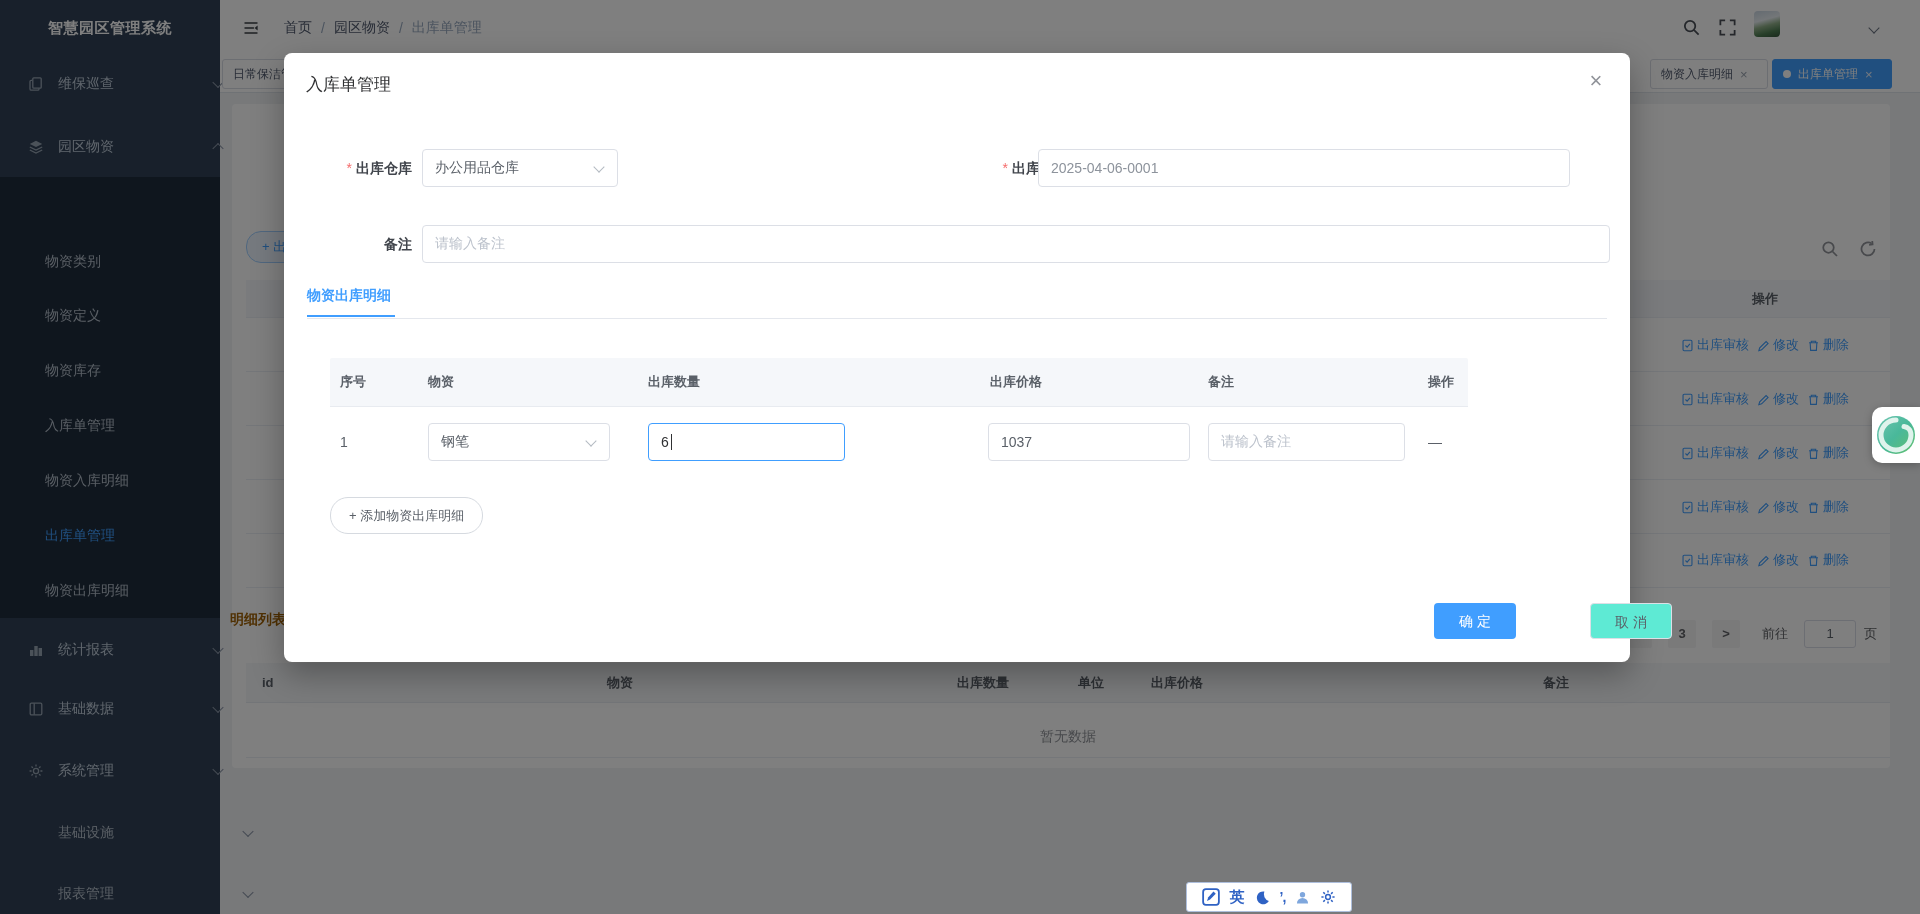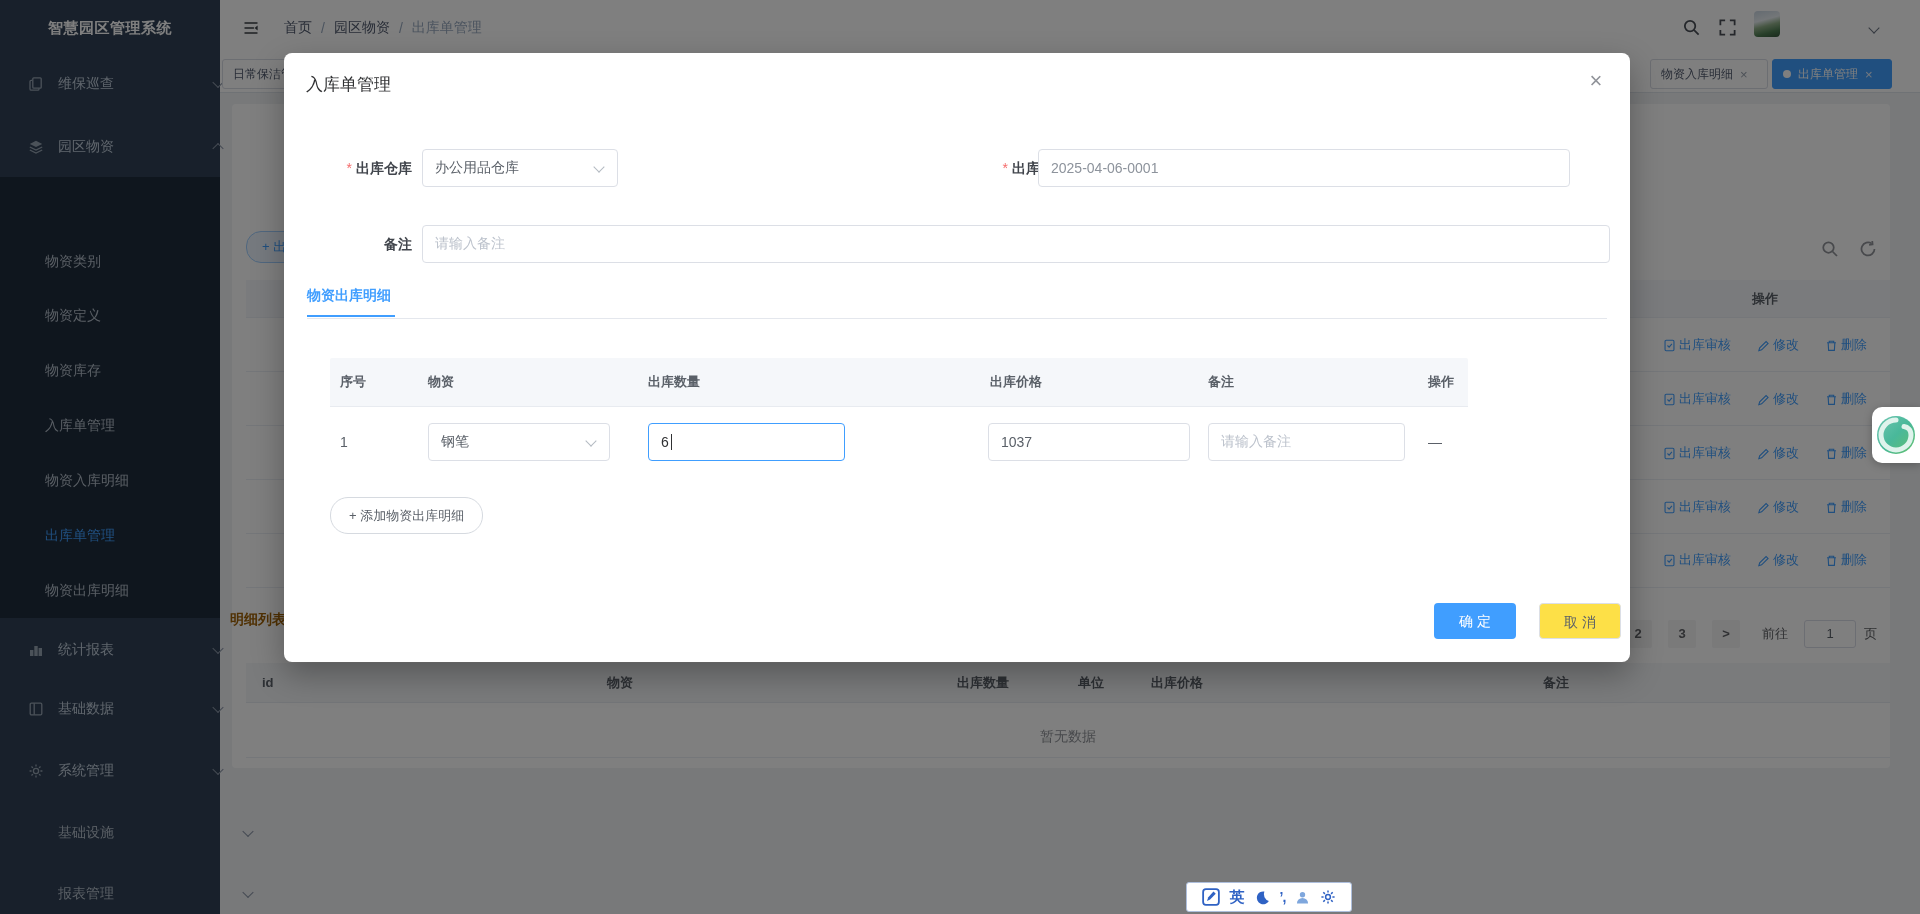--- a/index.html
+++ b/index.html
@@ -38,21 +38,21 @@
   .dot{width:8px;height:8px;border-radius:50%;background:#fff;flex:0 0 8px;}
   
   .card{position:absolute;left:232px;top:104px;width:1658px;height:664px;background:#fff;border-radius:4px;}
   .add-btn{position:absolute;left:246px;top:231px;height:30px;display:flex;align-items:center;padding:0 15px;
            background:#ecf5ff;border:1px solid #a0cfff;border-radius:15px;color:#409eff;font-size:13px;white-space:nowrap;cursor:pointer;}
   .toolicon{position:absolute;top:239px;width:20px;height:20px;color:#909399;cursor:pointer;}
   .thead-band{position:absolute;left:246px;top:280px;width:1644px;height:37px;background:#f5f7fa;border-bottom:1px solid #ebeef5;}
   .ops-header{position:absolute;left:1640px;top:280px;width:250px;height:37px;line-height:37px;text-align:center;
               font-size:13px;font-weight:bold;color:#5a6068;}
   .rowline{position:absolute;left:246px;width:1644px;height:1px;background:#ebeef5;}
-  .action-row{position:absolute;left:1640px;width:250px;height:22px;display:flex;justify-content:center;align-items:center;gap:26px;}
+  .action-row{position:absolute;left:1640px;width:250px;height:22px;display:flex;justify-content:center;align-items:center;gap:8px;}
   .alink{display:flex;align-items:center;gap:3px;color:#409eff;font-size:13px;cursor:pointer;white-space:nowrap;}
   .alink svg{width:13px;height:13px;}
   .pgchip{position:absolute;top:620px;width:28px;height:28px;line-height:28px;text-align:center;background:#f4f4f5;
           border-radius:2px;font-size:13px;font-weight:bold;color:#606266;cursor:pointer;}
   .goto{position:absolute;top:620px;height:28px;line-height:28px;font-size:13px;color:#606266;}
   .pg-input{position:absolute;left:1804px;top:620px;width:50px;height:26px;line-height:26px;text-align:center;
             background:#fff;border:1px solid #d8dce6;border-radius:3px;font-size:13px;color:#5a6068;}
   .detail-title{position:absolute;left:230px;top:611px;font-size:14px;font-weight:600;color:#a16207;}
   .bhead-band{position:absolute;left:246px;top:663px;width:1644px;height:39px;background:#f4f6f9;border-bottom:1px solid #e6eaf0;}
   .bhead{position:absolute;top:663px;height:39px;line-height:39px;font-size:13px;font-weight:bold;color:#5a6068;}
@@ -80,21 +80,21 @@
   .dlg-divider{position:absolute;left:23px;top:265px;width:1300px;height:1px;background:#e4e7ed;}
   .mt-head{position:absolute;left:46px;top:305px;width:1138px;height:48px;background:#f5f7fa;border-bottom:1px solid #e8ebf0;border-radius:2px 2px 0 0;}
   .mth{position:absolute;top:0;height:48px;line-height:48px;font-size:13px;font-weight:bold;color:#5a6068;}
   .mt-row{position:absolute;left:46px;top:353px;width:1138px;height:72px;}
   .mtd{position:absolute;height:72px;line-height:72px;font-size:14px;color:#5a6068;}
   .add-detail{position:absolute;left:46px;top:444px;height:35px;display:flex;align-items:center;padding:0 18px;
               border:1px solid #d6dae0;border-radius:18px;font-size:13px;color:#5a6068;cursor:pointer;background:#fff;white-space:nowrap;}
   .btn{position:absolute;top:550px;width:82px;height:36px;line-height:36px;text-align:center;border-radius:4px;
        font-size:14px;cursor:pointer;box-sizing:border-box;}
   .btn.primary{left:1150px;background:#409eff;color:#fff;}
-  .btn.plain{left:1255px;background:#fde047;border:1px solid #dcdfe6;color:#5a6068;}
+  .btn.plain{left:1306px;background:#5eead4;border:1px solid #dcdfe6;color:#5a6068;}
   
   .ime{position:absolute;left:1186px;top:882px;width:164px;height:28px;background:#fff;border:1px solid #aebfdd;
        border-radius:3px;z-index:30;display:flex;align-items:center;justify-content:center;gap:10px;}
   .ime .en{font-size:15px;font-weight:bold;color:#2f62c4;}
   .ime .punct{font-size:14px;font-weight:bold;color:#2f62c4;letter-spacing:-1px;}
   .ime svg{display:block;}
   .floatw{position:absolute;left:1872px;top:407px;width:48px;height:56px;background:#fff;border-radius:10px 0 0 10px;
           box-shadow:0 2px 8px rgba(0,0,0,.25);z-index:30;cursor:pointer;}
   .floatw svg{position:absolute;left:4px;top:8px;}
   svg{overflow:visible;}

